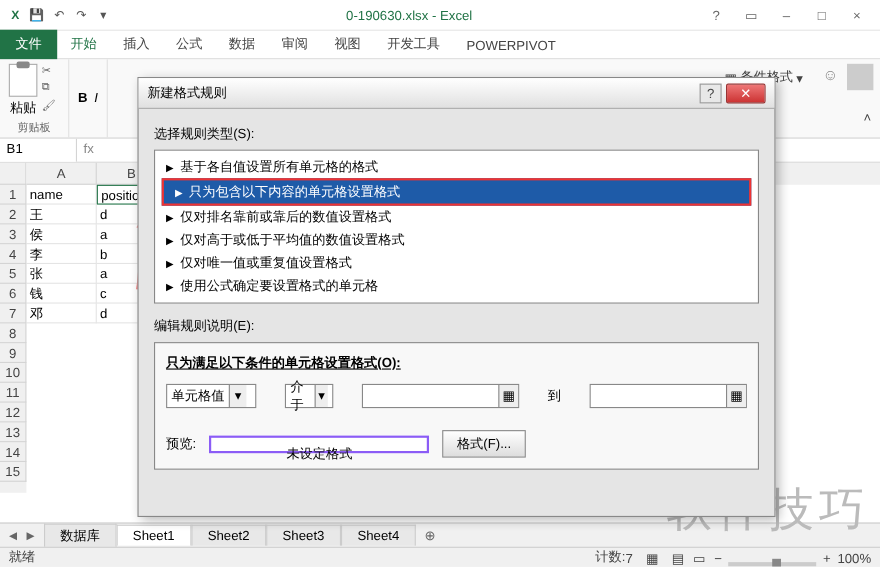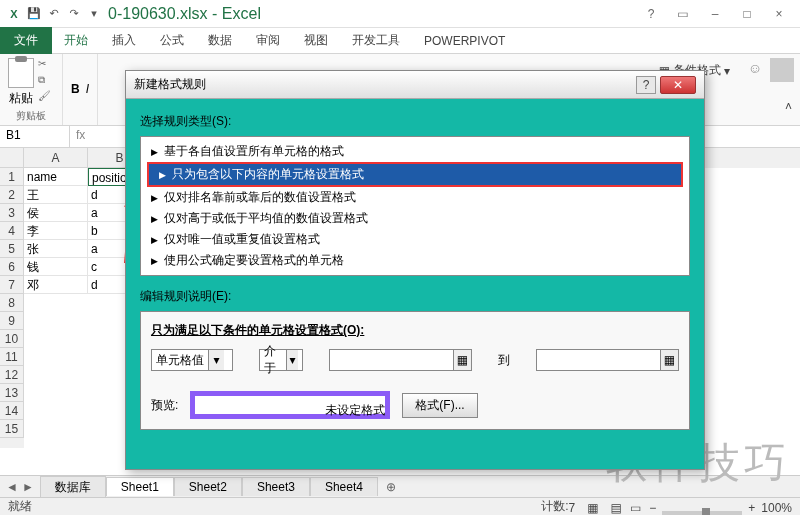--- a/index.html
+++ b/index.html
@@ -1,21 +1,21 @@
 <!DOCTYPE html>
 <html><head>
 <meta charset="utf-8">
 <style>
 *{box-sizing:border-box;margin:0;padding:0;font-family:"Microsoft YaHei",SimSun,sans-serif;font-size:12px}
 body{background:#fff;width:800px;height:515px;overflow:hidden;position:relative}
 .titlebar{height:28px;background:#fff;display:flex;align-items:center;border-bottom:1px solid #e0e0e0}
 .qat{display:flex;gap:4px;padding:0 6px;align-items:center}
 .qat-ico{width:16px;height:16px;display:flex;align-items:center;justify-content:center;font-size:11px;color:#555}
 .qat-ico.xl{color:#217346;font-weight:bold}
-.title-center{flex:1;color:#217346;font-size:16px}
+.title-center{flex:1;text-align:center;color:#217346;font-size:12px}
 .win-ctrl{display:flex;gap:2px;padding-right:6px}
 .win-btn{width:30px;height:20px;display:flex;align-items:center;justify-content:center;color:#666}
 .ribbon-tabs{height:26px;display:flex;align-items:center;border-bottom:1px solid #d4d4d4;background:#fff}
 .tab{padding:4px 12px;color:#444;cursor:default}
 .tab.file{background:#217346;color:#fff;padding:5px 14px}
 .tab.active{color:#217346;font-weight:500}
 .ribbon-body{height:72px;background:#f9f9f9;border-bottom:1px solid #d4d4d4;display:flex;position:relative}
 .rgroup{padding:4px 8px;border-right:1px solid #e0e0e0;display:flex;flex-direction:column;justify-content:space-between}
 .rgroup-lbl{text-align:center;color:#666;font-size:10px;margin-top:2px}
 .paste-btn{display:flex;flex-direction:column;align-items:center;gap:2px}
@@ -35,41 +35,41 @@
 .row-hdrs{width:24px;background:#f0f0f0}
 .col-hdrs{display:flex;height:20px;background:#f0f0f0}
 .col-hdr{width:64px;border-right:1px solid #d4d4d4;border-bottom:1px solid #d4d4d4;text-align:center;color:#444;line-height:20px}
 .row-hdr{height:18px;border-bottom:1px solid #d4d4d4;border-right:1px solid #d4d4d4;text-align:center;color:#444;line-height:18px}
 .grid-body{flex:1}
 .grid-row{display:flex;height:18px}
 .cell{width:64px;border-right:1px solid #e4e4e4;border-bottom:1px solid #e4e4e4;padding:0 3px;line-height:18px;overflow:hidden;white-space:nowrap}
 .sel-cell{border:1px solid #217346}
 .red-arrow{position:absolute;left:115px;top:195px;width:20px;height:70px;pointer-events:none;z-index:5}
 .red-arrow svg{width:100%;height:100%}
-.dialog{position:absolute;left:125px;top:70px;width:580px;height:400px;background:#14b8a6;border:1px solid #888;box-shadow:3px 3px 10px rgba(0,0,0,.3);z-index:10}
+.dialog{position:absolute;left:125px;top:70px;width:580px;height:400px;background:#e5e5e5;border:1px solid #888;box-shadow:3px 3px 10px rgba(0,0,0,.3);z-index:10}
 .dlg-title{background:linear-gradient(#fff,#e0e0e0);height:28px;display:flex;align-items:center;padding:0 8px;border-bottom:1px solid #aaa}
 .dlg-title-txt{flex:1}
 .dlg-help{width:20px;height:18px;background:#e8e8e8;border:1px solid #999;text-align:center;margin-right:4px;line-height:16px;color:#444}
 .dlg-close{width:36px;height:18px;background:linear-gradient(#e77,#c33);border:1px solid #933;color:#fff;text-align:center;line-height:16px;border-radius:2px}
 .dlg-body{padding:10px 14px}
 .sect-lbl{margin:4px 0 6px}
 .rule-list{border:1px solid #888;background:#fff;padding:4px 0}
 .rule-item{padding:2px 10px;display:flex;align-items:center;gap:6px}
 .rule-item.sel{background:#1e5ba8;color:#fff}
 .rule-item.hl{border:2px solid #e33;margin:0 6px}
 .tri{font-size:9px}
 .edit-box{border:1px solid #888;background:#f8f8f8;padding:10px;margin-top:6px}
 .edit-title{font-weight:bold;text-decoration:underline;margin-bottom:10px}
 .cond-row{display:flex;gap:26px;align-items:center}
 .combo{border:1px solid #888;background:#fff;height:22px;display:flex;align-items:center;padding:0 4px}
 .combo-btn{width:16px;border-left:1px solid #888;text-align:center;background:#eee;margin-left:4px;height:20px;line-height:20px}
 .range-inp{border:1px solid #888;background:#fff;height:22px;flex:1;display:flex;align-items:center}
 .range-btn{width:18px;height:20px;border-left:1px solid #888;background:#eee;display:flex;align-items:center;justify-content:center}
 .preview-row{display:flex;align-items:center;gap:12px;margin-top:20px}
-.preview-box{border:5px solid #8b5cf6;background:#fff;width:200px;height:28px;text-align:right;line-height:28px}
+.preview-box{border:2px solid #8b5cf6;background:#fff;width:200px;height:16px;text-align:center;line-height:28px}
 .fmt-btn{border:1px solid #888;background:linear-gradient(#fff,#ddd);padding:3px 12px}
 .sheet-tabs{position:absolute;bottom:18px;left:0;right:0;height:22px;background:#f0f0f0;display:flex;align-items:center;border-top:1px solid #ccc}
 .nav-arrows{padding:0 6px;display:flex;gap:4px;color:#666}
 .stab{padding:2px 14px;border:1px solid #ccc;background:#e8e8e8;border-bottom:none}
 .stab.active{background:#fff;font-weight:500}
 .stab-add{padding:0 8px;color:#666}
 .statusbar{position:absolute;bottom:0;left:0;right:0;height:18px;background:#f0f0f0;display:flex;align-items:flex-end;padding:0 8px;font-size:11px;color:#444;border-top:1px solid #ccc}
 .statusbar .sp{flex:1}
 .watermark{position:absolute;right:10px;bottom:24px;font-size:42px;color:#bbb;z-index:1;letter-spacing:4px}
 .zoom-slider{width:80px;height:4px;background:#ccc;margin:0 6px;position:relative}

